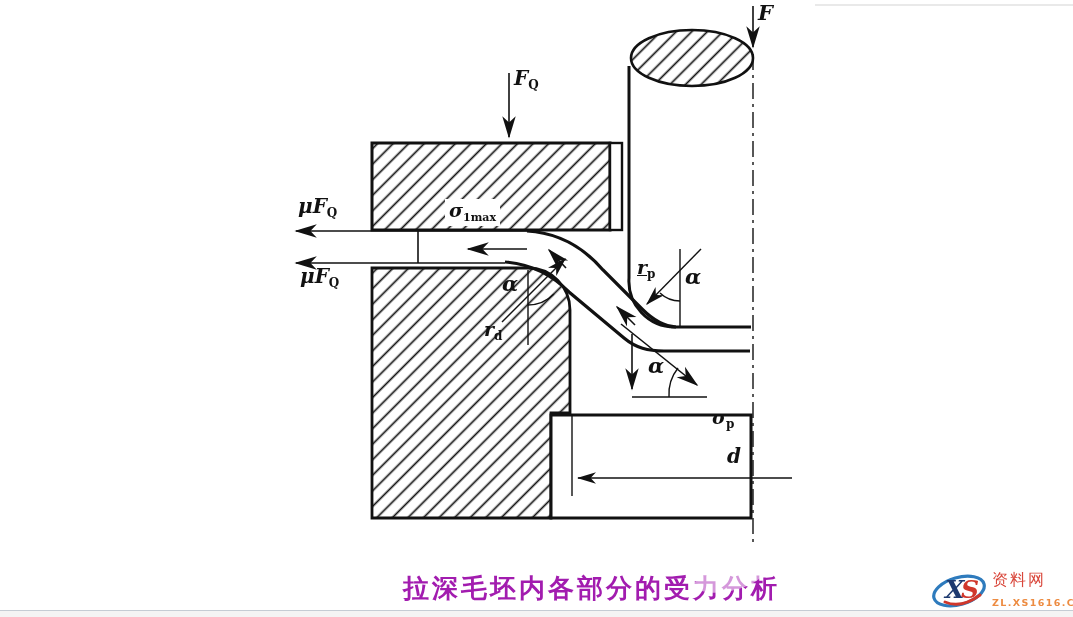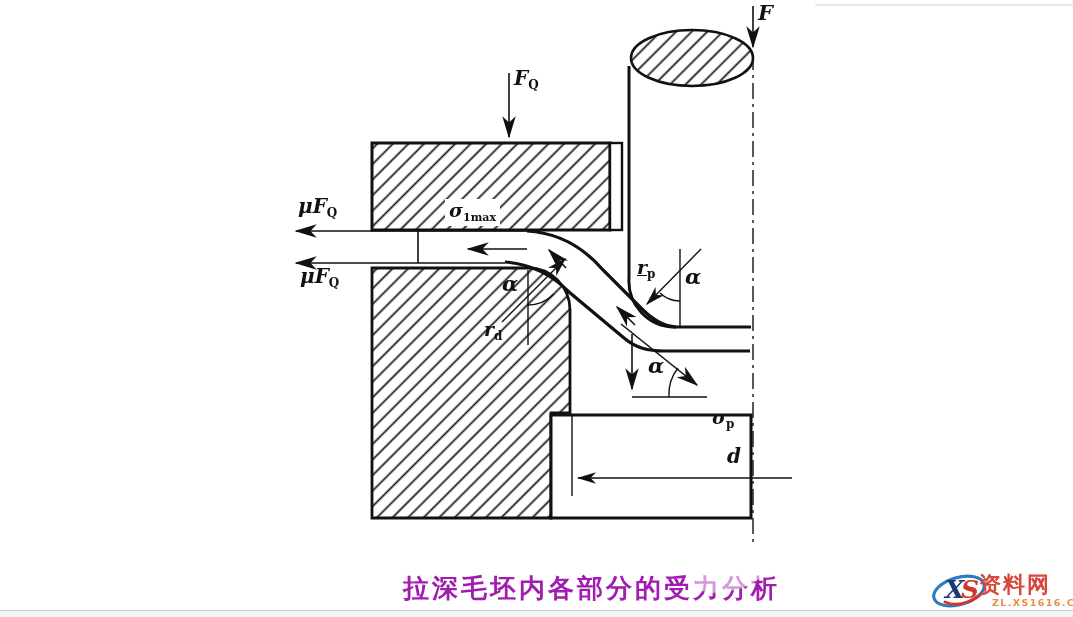--- a/index.html
+++ b/index.html
@@ -21,22 +21,22 @@
   .topline{position:absolute;left:815px;top:4px;width:258px;height:2px;background:#e9e9e9;}
   .bottomstrip{position:absolute;left:0;top:610px;width:1073px;height:7px;background:#f4f4f4;
                border-top:1px solid #c5ccd4;}
   
   .wm{position:absolute;left:931px;top:569px;width:142px;height:44px;}
   .wm .logo{position:absolute;left:0;top:0;}
   .wm .wx{position:absolute;left:14px;top:6px;font-size:25px;font-style:italic;font-weight:bold;
           font-family:"DejaVu Serif",serif;}
   .wm .ws{position:absolute;left:30px;top:6px;font-size:25px;font-style:italic;font-weight:bold;
           font-family:"DejaVu Serif",serif;}
-  .wm .name{position:absolute;left:48px;top:1px;font-family:"DejaVu Sans",sans-serif;
-            font-weight:bold;font-size:22px;letter-spacing:2px;white-space:nowrap;}
+  .wm .name{position:absolute;left:61px;top:1px;font-family:"DejaVu Sans",sans-serif;
+            font-weight:normal;font-size:16px;letter-spacing:2px;white-space:nowrap;}
   .wm .url{position:absolute;left:61px;top:28px;font-family:"DejaVu Sans",sans-serif;
            font-weight:bold;font-size:9.5px;letter-spacing:1.4px;white-space:nowrap;}
 </style>
 </head>
 <body>
 
 <div class="screen">
 
   <div class="topline"></div>
 

